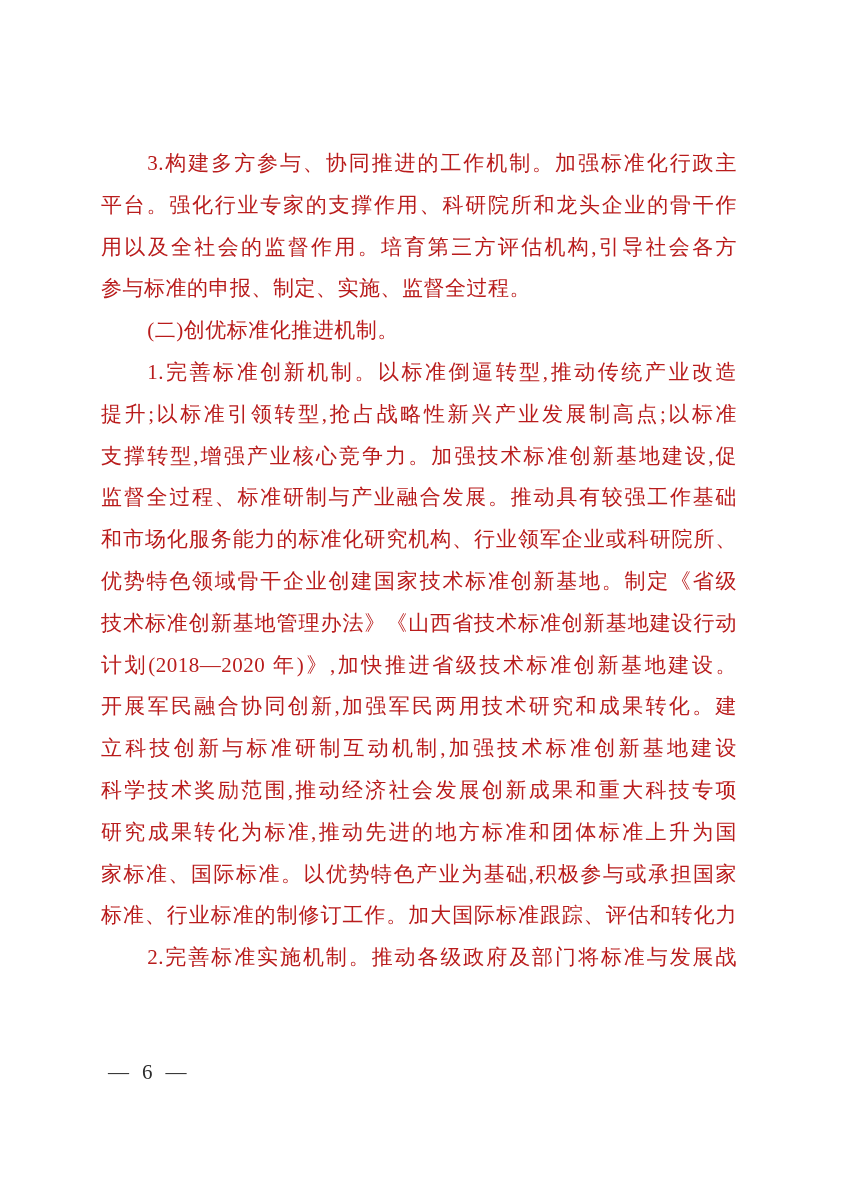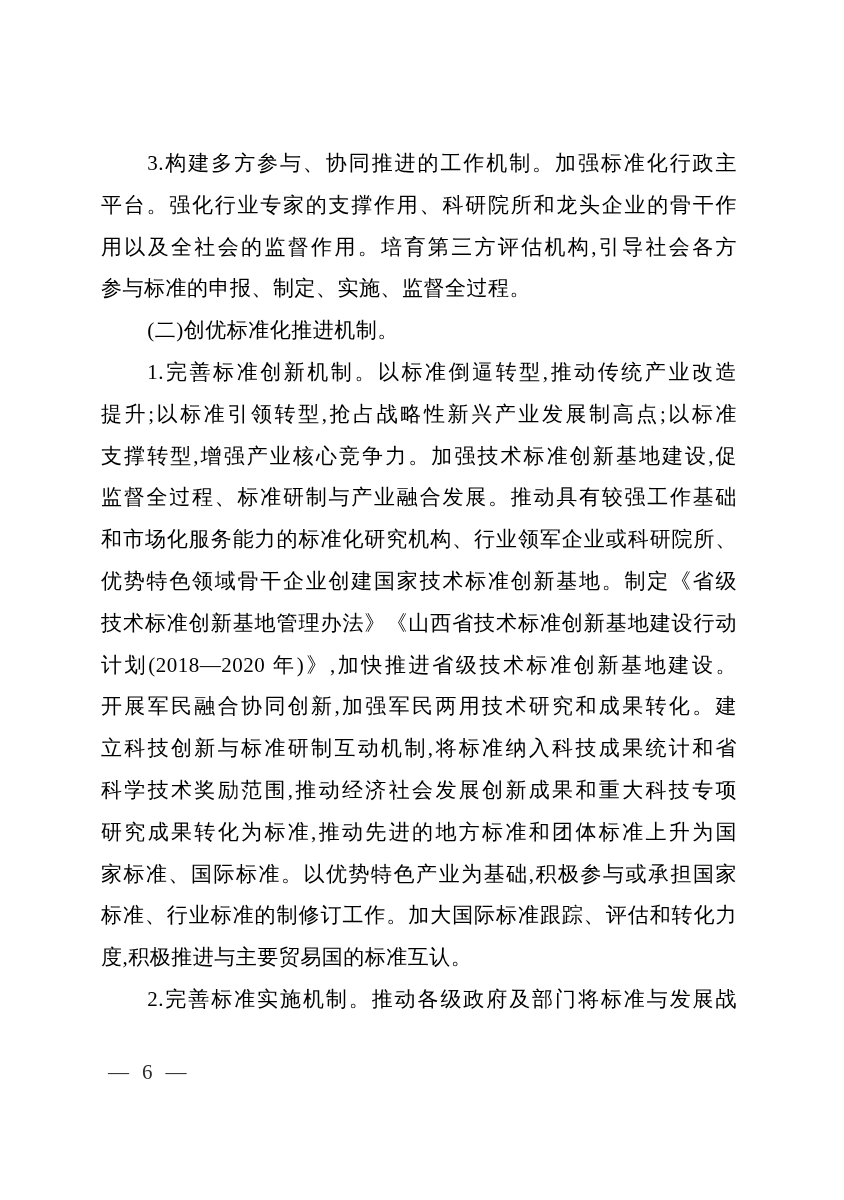--- a/index.html
+++ b/index.html
@@ -26,21 +26,21 @@
     top: 143px;
     width: 636px;
     color: #2d2d2d;
   }
   .line {
     height: 41.8px;
     line-height: 41.8px;
     font-size: 21px;
     letter-spacing: 0.5px;
     white-space: nowrap;
-    color: #000000;
+    color: #b91c1c;
   }
   .line.justify {
     white-space: normal;
     text-align: justify;
     text-align-last: justify;
   }
   .line.indent {
     text-indent: 2.2em;
   }
   .footer {
@@ -68,26 +68,25 @@
       <div class="line indent">(二)创优标准化推进机制。</div>
       <div class="line justify indent">1.完善标准创新机制。以标准倒逼转型,推动传统产业改造</div>
       <div class="line justify">提升;以标准引领转型,抢占战略性新兴产业发展制高点;以标准</div>
       <div class="line justify">支撑转型,增强产业核心竞争力。加强技术标准创新基地建设,促</div>
       <div class="line justify">监督全过程、标准研制与产业融合发展。推动具有较强工作基础</div>
       <div class="line justify">和市场化服务能力的标准化研究机构、行业领军企业或科研院所、</div>
       <div class="line justify">优势特色领域骨干企业创建国家技术标准创新基地。制定《省级</div>
       <div class="line justify">技术标准创新基地管理办法》《山西省技术标准创新基地建设行动</div>
       <div class="line justify">计划(2018—2020 年)》,加快推进省级技术标准创新基地建设。</div>
       <div class="line justify">开展军民融合协同创新,加强军民两用技术研究和成果转化。建</div>
-      <div class="line justify">立科技创新与标准研制互动机制,将标准纳入科技成果统计和省</div>
+      <div class="line justify">立科技创新与标准研制互动机制,加强技术标准创新基地建设</div>
       <div class="line justify">科学技术奖励范围,推动经济社会发展创新成果和重大科技专项</div>
       <div class="line justify">研究成果转化为标准,推动先进的地方标准和团体标准上升为国</div>
       <div class="line justify">家标准、国际标准。以优势特色产业为基础,积极参与或承担国家</div>
       <div class="line justify">标准、行业标准的制修订工作。加大国际标准跟踪、评估和转化力</div>
-      <div class="line">度,积极推进与主要贸易国的标准互认。</div>
       <div class="line justify indent">2.完善标准实施机制。推动各级政府及部门将标准与发展战</div>
     </div>
 
   <div class="footer">
     <span>—</span>
     <span>6</span>
     <span>—</span>
   </div>
 
 </div>

